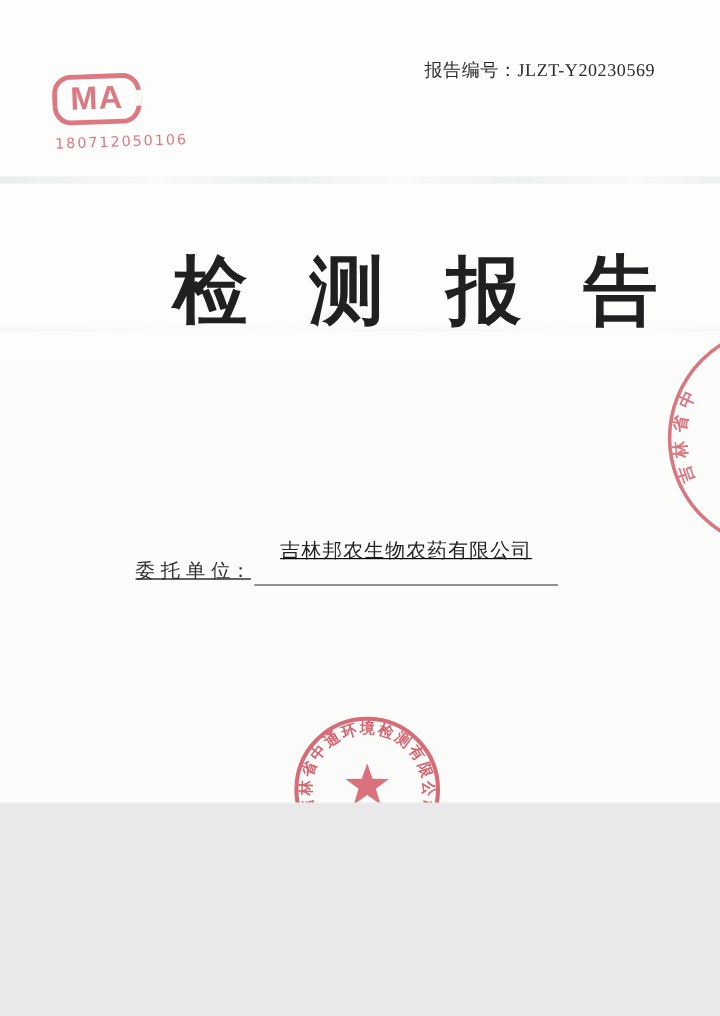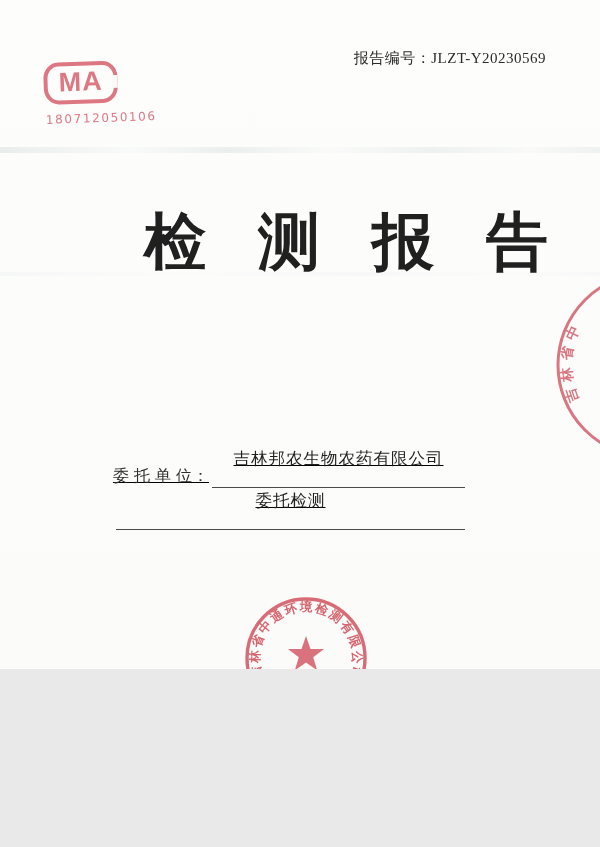--- a/index.html
+++ b/index.html
@@ -71,21 +71,20 @@
   </div>
 
   <div class="title">检测报告</div>
 
   <div class="fields">
     <div class="field-row">
       <span class="field-label">委 托 单 位：</span>
       <span class="field-value">吉林邦农生物农药有限公司</span>
     </div>
     <div class="field-row">
-      <span class="field-value">委托检测</span>
     </div>
   </div>
 
   <svg class="edge-seal" width="50" height="190" viewBox="0 0 50 190">
     <defs>
       <path id="edgeArc" d="M 35.3 138.3 A 79 79 0 0 1 35.3 47.7" fill="none"></path>
     </defs>
     <circle cx="100" cy="93" r="92" fill="none" stroke="#d5606c" stroke-width="3"></circle>
     <text font-size="14" letter-spacing="6" fill="#d5606c" font-family="Liberation Serif, DejaVu Serif, serif" font-weight="bold">
       <textPath href="#edgeArc" startOffset="12">吉林省中</textPath>

